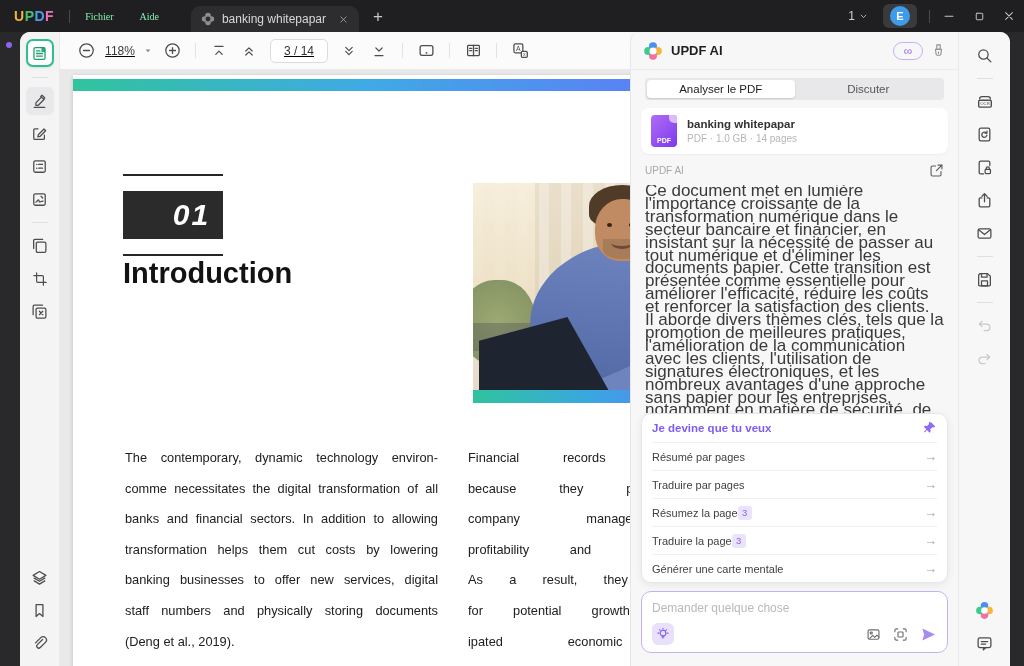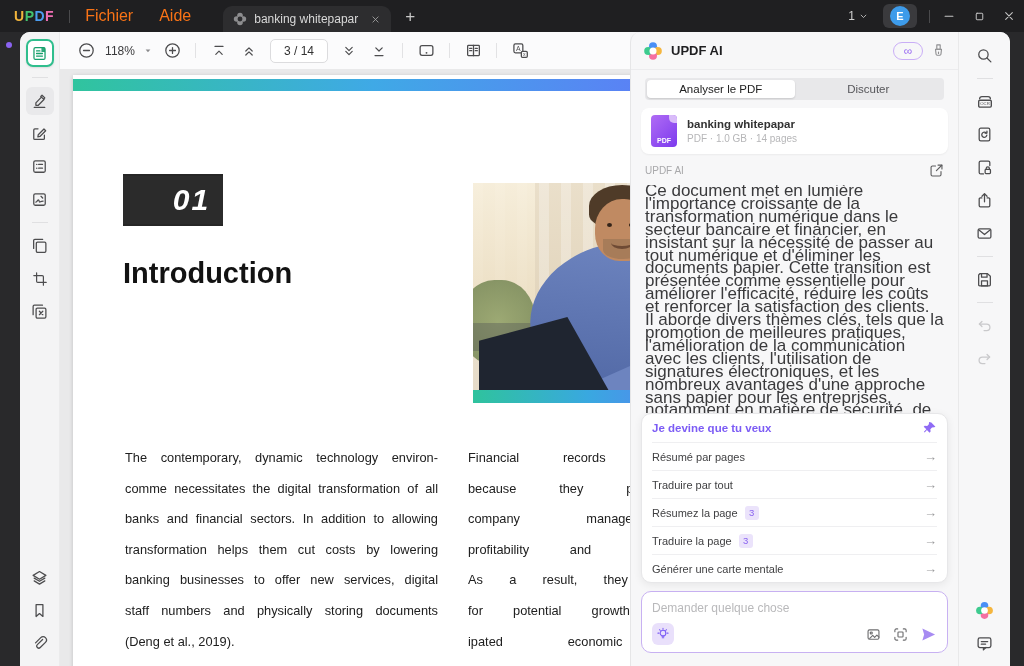--- a/index.html
+++ b/index.html
@@ -7,21 +7,21 @@
   body { font-family:"Liberation Sans", sans-serif; }
 
   .screen { position:relative; width:1024px; height:666px; background:#1f1f21; overflow:hidden; }
 
   
   .titlebar { height:32px; display:flex; align-items:center; padding:0 0 0 14px; color:#d6d6d6; }
   .logo { font-size:14px; font-weight:800; letter-spacing:.5px; display:flex; }
   .logo span:nth-child(1){color:#f0b43c}.logo span:nth-child(2){color:#43c16e}
   .logo span:nth-child(3){color:#4b9df0}.logo span:nth-child(4){color:#ee6fb4}
   .t-div { width:1px; height:13px; background:#4a4a4c; margin:0 15px; }
-  .menu { font-size:16px; color:#f97316; margin-right:26px; }
+  .menu { font-size:10px; color:#86efac; margin-right:26px;font-family:Liberation Serif, serif; }
   .tab { display:flex; align-items:center; gap:7px; background:#2d2d2f; height:26px; align-self:flex-end;
          border-radius:9px 9px 0 0; padding:0 10px; width:168px; margin-left:6px; }
   .tab-title { font-size:12px; color:#d9d9d9; flex:1; white-space:nowrap; overflow:hidden; }
   .newtab { color:#c8c8c8; font-size:17px; margin:0 14px; line-height:1; }
   .tspace { flex:1; }
   .count { display:flex; align-items:center; gap:3px; color:#cfcfcf; font-size:12px; }
   .avatar-wrap { background:#3a3a3d; border-radius:6px; padding:2px 7px; margin:0 8px 0 14px; }
   .avatar { width:20px; height:20px; border-radius:50%; background:#3d9bea; color:#fff; font-size:11px;
             font-weight:bold; display:flex; align-items:center; justify-content:center; }
   .win-btn { width:30px; height:30px; display:flex; align-items:center; justify-content:center; color:#c6c6c6; }
@@ -42,33 +42,33 @@
 
   
   .tools-left { width:40px; background:#f4f4f5; border-right:1px solid #ebebec; display:flex; flex-direction:column;
                 align-items:center; padding:7px 0 6px; }
   .active-tool { width:28px; height:28px; margin:0 0 4px; border:2px solid #2fbe8d; background:#fff; border-radius:7px;
                  display:flex; align-items:center; justify-content:center; color:#17a06c; box-shadow:0 1px 2px rgba(0,0,0,.1); }
   .soft-bg { background:#e9e9eb; }
   .tools-flex { flex:1; }
 
   
-  .center { flex:1; display:flex; flex-direction:column; overflow:hidden; }
+  .center { flex:1; display:flex; flex-direction:column; overflow:hidden;text-decoration:underline; }
   .doc-toolbar { height:38px; background:#fbfbfc; border-bottom:1px solid #e9e9ea; display:flex; align-items:center;
                  padding:0 12px; gap:2px; flex:none; }
   .zoom-label { font-size:12px; color:#3a3a3c; width:36px; text-align:center; }
   .page-input { width:58px; height:24px; border:1px solid #dcdcde; border-radius:5px; text-align:center; font-size:12px;
                 color:#333; background:#fff; outline:none; margin:0 5px; font-family:inherit; }
   .viewer { flex:1; background:#e9e9ea; position:relative; overflow:hidden; }
   .page { position:absolute; left:13px; top:5px; width:600px; height:620px; background:#fff; box-shadow:0 1px 4px rgba(0,0,0,.18); }
   .grad-bar { position:absolute; top:4px; left:0; width:100%; height:12px;
               background:linear-gradient(90deg,#30c49e,#3fa9e6,#5e7cf7); }
   .chapter { position:absolute; left:50px; top:99px; width:100px; }
   .chapter-line { height:2px; background:#262626; }
-  .chapter-inner { margin:0 0; background:#2b2b2b; color:#fff; height:48px; display:flex; align-items:center;
+  .chapter-inner { margin:15px 0; background:#2b2b2b; color:#fff; height:48px; display:flex; align-items:center;
                    justify-content:center; font-size:30px; font-style:italic; font-weight:bold; letter-spacing:2px;padding-left:37px; }
   .doc-title { position:absolute; left:50px; top:182px; font-size:29px; font-weight:bold; color:#121212; }
   .col { position:absolute; top:368px; }
   .col1 { left:52px; width:313px; }
   .col2 { left:395px; width:250px; }
   .dline { font-size:12.8px; color:#202020; line-height:30.6px; height:30.6px; overflow:hidden; }
   .col1 .dline { text-align:justify; text-align-last:justify; }
   .col1 .dline:last-child { text-align-last:left; }
   .col2 .dline { white-space:nowrap; text-align:justify; text-align-last:justify; }
 
@@ -112,21 +112,21 @@
   .pdf-ico::before { content:""; position:absolute; top:0; right:0; width:8px; height:8px; background:#d9bcf9; border-radius:0 4px 0 5px; }
   .file-name { font-size:11.5px; font-weight:600; color:#333; }
   .file-meta { font-size:10px; color:#b6b6b8; margin-top:3px; }
   .section-row { display:flex; align-items:center; margin:9px 14px 0; flex:none; color:#a8a8aa; font-size:10px; }
   .extlink { margin-left:auto; color:#5c5c5e; }
   .summary { flex:1; margin:7px 14px 0; overflow:hidden; font-size:17px; line-height:12.9px; color:#3a3a3c; }
   .suggest-card { margin:0 10px; flex:none; background:#fff; border:1px solid #e7e7e9; border-radius:10px;
                   box-shadow:0 2px 8px rgba(0,0,0,.07); padding:0 10px; position:relative; }
   .s-head { height:28px; display:flex; align-items:center; font-size:11.5px; font-weight:bold; color:#7c5cf5; }
   .pin { margin-left:auto; color:#8f6bf5; }
-  .s-item { height:28px; display:flex; align-items:center; border-top:1px solid #efeff1; font-size:11px; color:#3f3f41; gap:7px; }
+  .s-item { height:28px; display:flex; align-items:center; border-top:1px solid #efeff1; font-size:11px; color:#3f3f41; }
   .s-badge { background:#ebe3fb; color:#8a63f0; font-size:9.5px; min-width:14px; height:14px; border-radius:3px;
              display:flex; align-items:center; justify-content:center; padding:0 3px; }
   .s-badge:empty { display:none; }
   .s-arrow { margin-left:auto; color:#9a9a9c; font-size:13px; }
   .ask-box { margin:8px 10px 13px; flex:none; background:#fff; border:1.5px solid #c8b1f2; border-radius:10px;
              padding:9px 10px 7px; height:62px; display:flex; flex-direction:column; }
   .ask-input { border:none; outline:none; font-size:12px; color:#14532d; background:transparent; font-family:inherit; }
   .ask-input::placeholder { color:#b9b9bb; }
   .ask-row { margin-top:auto; display:flex; align-items:center; gap:12px; }
   .bulb-btn { width:22px; height:22px; background:#e9e0fb; border-radius:6px; display:flex; align-items:center;
@@ -628,21 +628,21 @@
                   <use href="#i-pin"></use>
                 </svg>
               </span>
           </div>
           <div class="s-item">
             <span>Résumé par pages</span>
 
             <span class="s-arrow">→</span>
           </div>
           <div class="s-item">
-            <span>Traduire par tout</span>
+            <span>Traduire par pages</span>
 
             <span class="s-arrow">→</span>
           </div>
           <div class="s-item">
             <span>Résumez la page</span>
             <span class="s-badge">3</span>
             <span class="s-arrow">→</span>
           </div>
           <div class="s-item">
             <span>Traduire la page</span>

